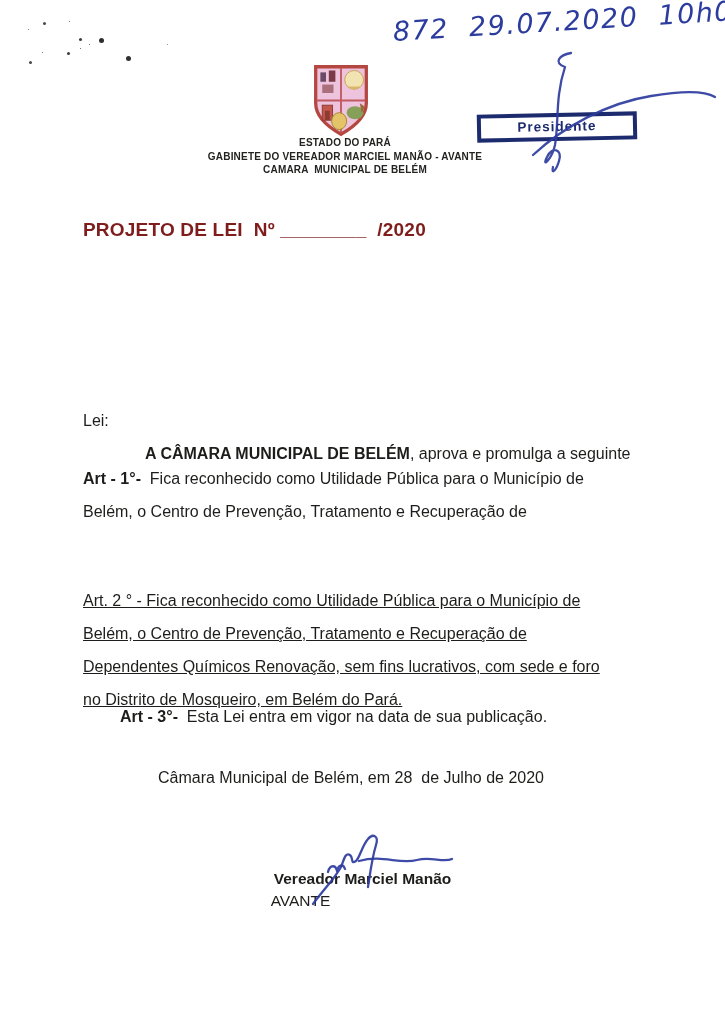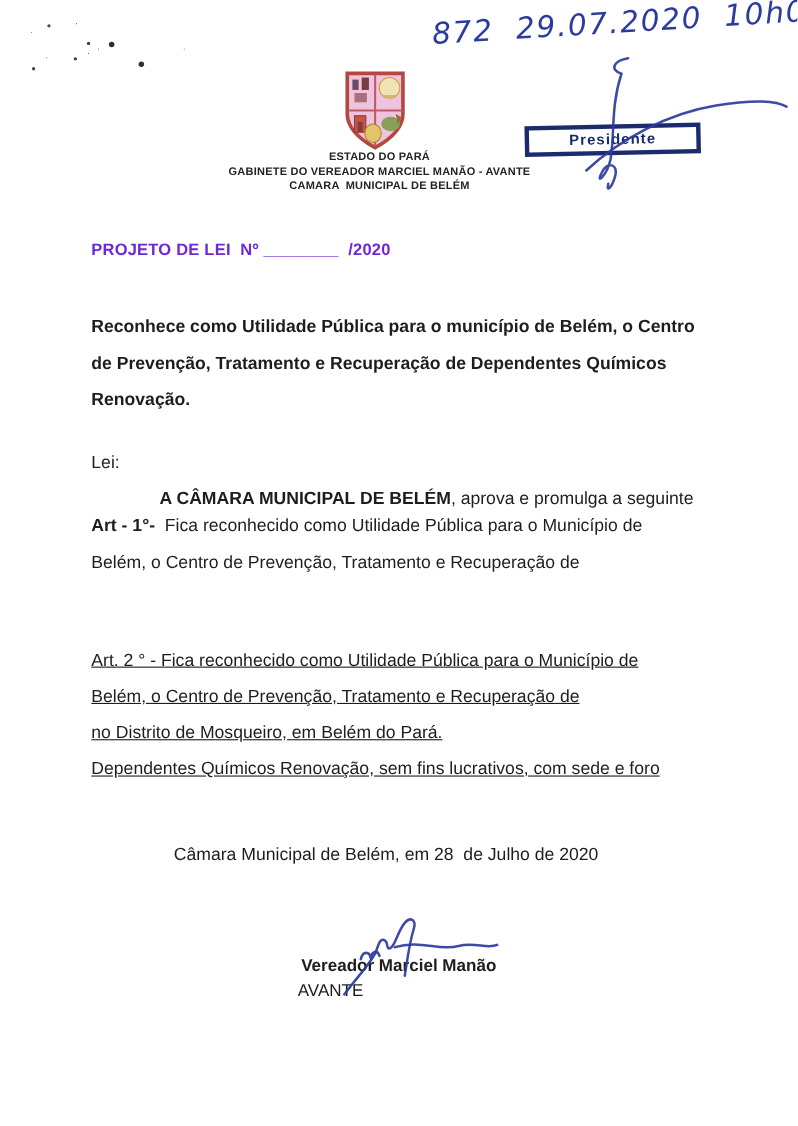--- a/index.html
+++ b/index.html
@@ -30,22 +30,22 @@
   .stamp{
     position:absolute;left:477px;top:113px;width:152px;height:20px;
     border:4px solid #1c2a6e;background:rgba(255,255,255,.1);
     text-align:center;line-height:20px;font-size:13.5px;font-weight:bold;
     letter-spacing:1px;color:#1c2a6e;transform:rotate(-1.2deg);
   }
   .sig-top{position:absolute;left:455px;top:45px;width:270px;height:135px;z-index:3;}
   .sig-bottom{position:absolute;left:295px;top:830px;width:165px;height:80px;z-index:3;}
   .sig-stroke{fill:none;stroke:#2c3c9e;stroke-width:2.3;stroke-linecap:round;stroke-linejoin:round;opacity:.92;}
   .doc-title{
-    position:absolute;left:83px;top:219px;font-size:15px;font-weight:bold;
-    letter-spacing:.2px;white-space:pre;color:#6d28d9;
+    position:absolute;left:83px;top:219px;font-size:19px;font-weight:bold;
+    letter-spacing:.2px;white-space:pre;color:#7f1d1d;
   }
   .textline{white-space:pre;font-size:16px;line-height:33px;}
   .b{font-weight:bold;}
   .ementa{position:absolute;left:83px;top:281px;}
   .ementa .textline{font-weight:bold;}
   .preamble{position:absolute;left:83px;top:404px;}
   .preamble .first{padding-left:62px;}
   .art1{position:absolute;left:83px;top:462px;}
   .art2{position:absolute;left:83px;top:584px;text-decoration:underline;}
   .art3{position:absolute;left:120px;top:700px;}
@@ -91,43 +91,39 @@
     <span>Presidente</span>
   </div>
 
   <svg class="sig-top" viewBox="0 0 270 135">
     <path class="sig-stroke" d="M116 8 C104 10 98 18 110 22 C100 52 104 78 100 100 C97 114 86 124 92 112 C97 101 108 104 104 116 C101 126 96 130 98 122"></path>
     <path class="sig-stroke" d="M78 110 C108 82 152 58 196 51 C226 46 250 46 260 52"></path>
   </svg>
 
   <div class="doc-title">PROJETO DE LEI  Nº ________  /2020</div>
 
-  <div class="ementa">
-    <div class="textline">Reconhece como Utilidade Pública para o município de Belém, o Centro</div>
-    <div class="textline">de Prevenção, Tratamento e Recuperação de Dependentes Químicos</div>
-    <div class="textline">Renovação.</div>
-  </div>
 
   <div class="preamble">
     <div class="textline">Lei:</div>
     <div class="textline first"><span class="b">A CÂMARA MUNICIPAL DE BELÉM</span><span>, aprova e promulga a seguinte</span></div>
   </div>
 
   <div class="art1">
     <div class="textline"><span class="b">Art - 1°-</span><span>  Fica reconhecido como Utilidade Pública para o Município de</span></div>
     <div class="textline">Belém, o Centro de Prevenção, Tratamento e Recuperação de</div>
   </div>
 
   <div class="art2">
     <div class="textline">Art. 2 ° - Fica reconhecido como Utilidade Pública para o Município de</div>
     <div class="textline">Belém, o Centro de Prevenção, Tratamento e Recuperação de</div>
+    <div class="textline">Dependentes Químicos Renovação, sem fins lucrativos, com sede e foro</div>
     <div class="textline">no Distrito de Mosqueiro, em Belém do Pará.</div>
-    <div class="textline">Dependentes Químicos Renovação, sem fins lucrativos, com sede e foro</div>
   </div>
 
+  <div class="art3 textline"><span class="b">Art - 3°-</span><span>  Esta Lei entra em vigor na data de sua publicação.</span></div>
 
   <div class="dateline">Câmara Municipal de Belém, em 28  de Julho de 2020</div>
 
   <svg class="sig-bottom" viewBox="0 0 165 80">
     <path class="sig-stroke" d="M18 74 C30 58 40 48 46 37 C49 30 50 22 55 25 C59 28 55 35 61 31 C65 27 67 16 73 9 C78 3 84 6 81 15 C77 28 75 44 73 57"></path>
     <path class="sig-stroke" d="M33 42 C35 34 41 35 42 41 C43 35 48 33 50 39"></path>
     <path class="sig-stroke" d="M64 31 C88 24 104 35 122 30 C136 26 148 33 157 29"></path>
   </svg>
 
   <div class="signer-name">Vereador Marciel Manão</div>

